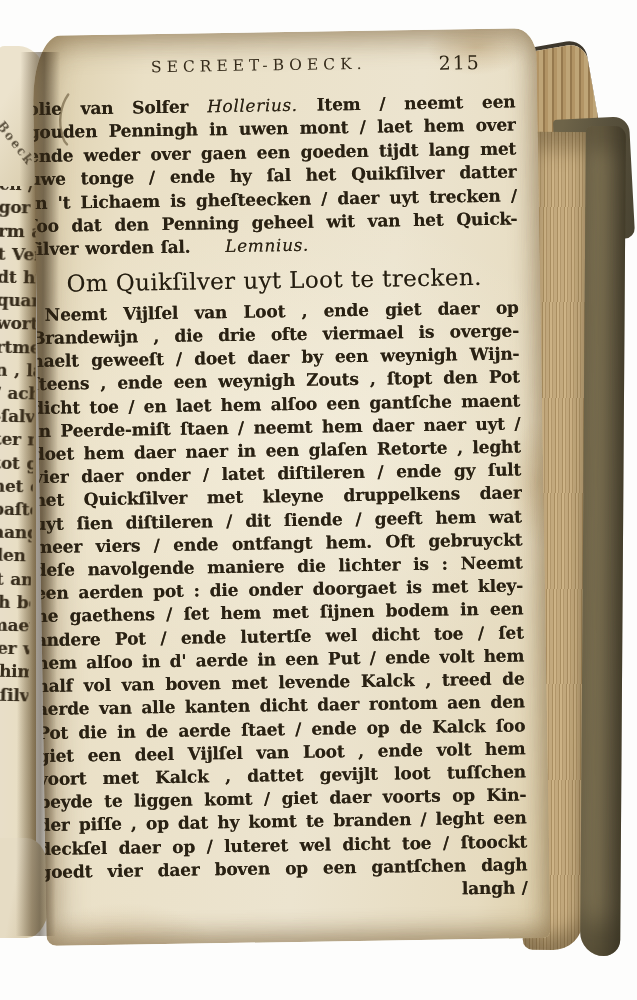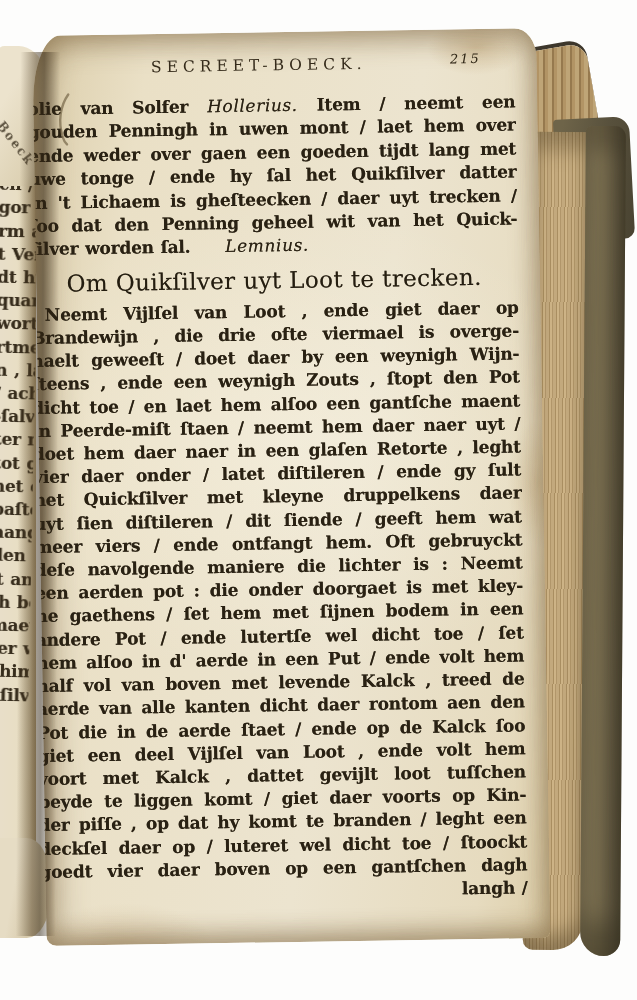--- a/index.html
+++ b/index.html
@@ -71,21 +71,21 @@
                inset -10px 0 22px rgba(120,92,50,.22),
                inset 0 14px 24px rgba(110,85,45,.25),
                inset 0 -12px 20px rgba(110,85,45,.25);
     overflow:hidden;color:#29211​3;color:#292113;}
 
   .ink-mark{position:absolute;left:22px;top:56px;opacity:.8;}
 
   .running-head{position:relative;margin-top:24px;height:22px;}
   .rh-title{position:absolute;left:50%;transform:translateX(-50%);margin-left:-26px;
     font-size:15.5px;letter-spacing:5px;color:#352b1b;white-space:nowrap;}
-  .rh-number{position:absolute;right:56px;top:-2px;font-size:13px;letter-spacing:2px;color:#2e2515;font-style:italic;}
+  .rh-number{position:absolute;right:56px;top:-2px;font-size:19px;letter-spacing:2px;color:#2e2515;}
 
   .text-col{margin:0 22px 0 -6px;}
   .line{font-size:17px;font-weight:bold;line-height:23.2px;
     text-align:justify;text-align-last:justify;-moz-text-align-last:justify;
     white-space:nowrap;letter-spacing:-0.2px;word-spacing:1px;
     text-shadow:0 0 .5px rgba(40,30,15,.65);}
   .p1{margin-top:16px;}
   .p1 .line{line-height:23.4px;}
   .line.no-just{text-align:left;text-align-last:left;}
   .line.last-right{text-align:right;text-align-last:right;}

